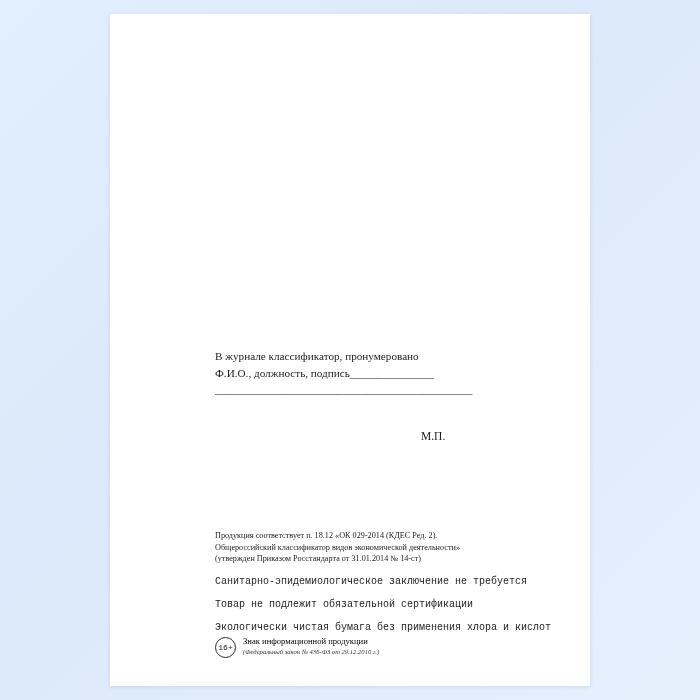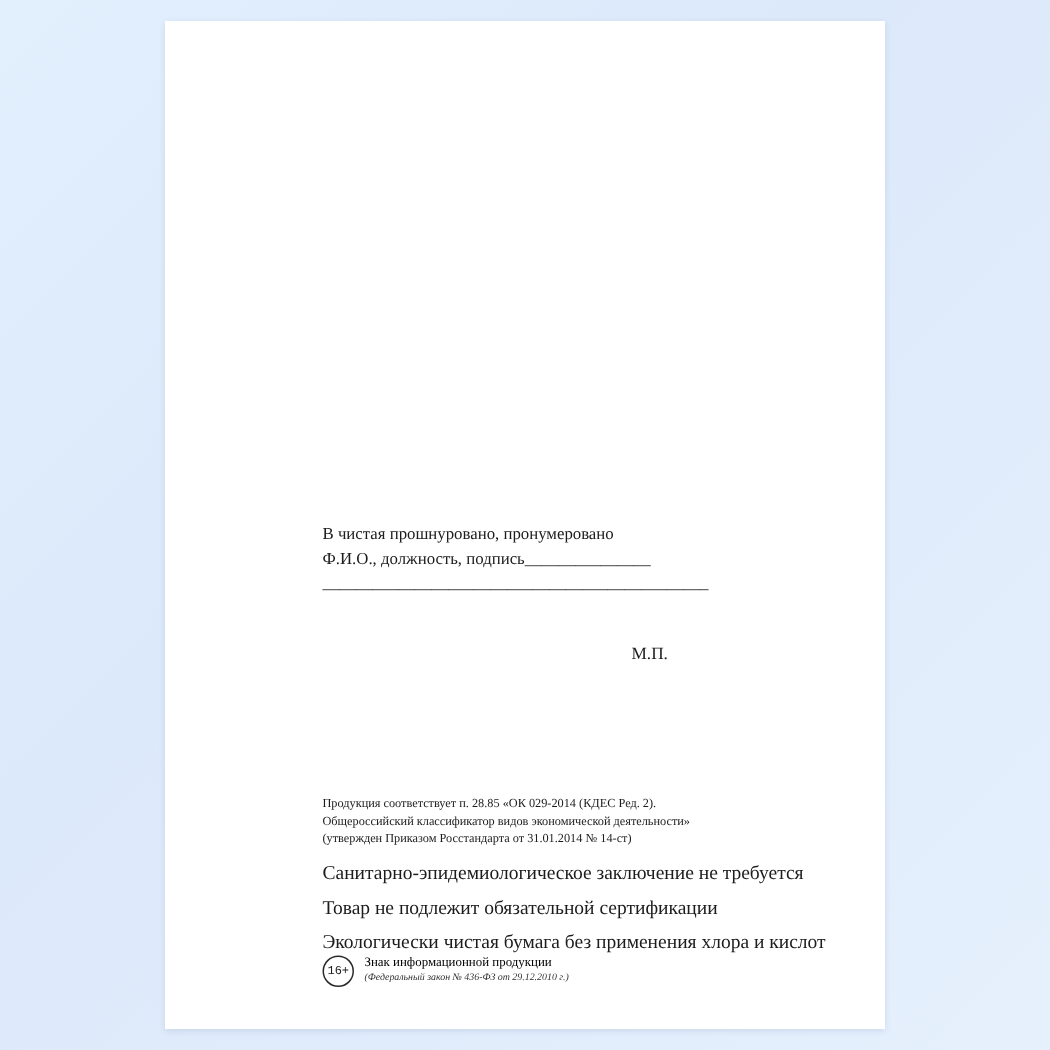--- a/index.html
+++ b/index.html
@@ -62,23 +62,24 @@
     font-size: 8.2px;
     line-height: 11.5px;
     white-space: nowrap;
   }
   .footer .it {
     font-size: 8.2px;
     line-height: 11.5px;
     white-space: nowrap;
   }
   .footer .single {
-    font-size: 13px;
+    font-size: 10px;
     line-height: 12px;
     white-space: nowrap;
+    font-family: Liberation Mono, monospace;
   }
   .agebox {
     position: absolute;
     left: 105px;
     top: 622px;
     display: flex;
     align-items: flex-start;
   }
   .age-circle {
     width: 19px;
@@ -110,30 +111,30 @@
     color: #333;
   }
 </style>
 </head>
 <body>
 
 <div class="stage">
   <div class="page">
 
     <div class="block-center">
-      <div class="line">В чистая прошнуровано, пронумеровано</div>
+      <div class="line">В журнале классификатор, пронумеровано</div>
       <div class="line">Ф.И.О., должность, подпись_______________</div>
       <div class="line">______________________________________________</div>
     </div>
 
     <div class="mp">М.П.</div>
 
     <div class="footer">
       <div class="grp">
-        <div class="sm">Продукция соответствует п. 28.85 «ОК 029-2014 (КДЕС Ред. 2).</div>
+        <div class="sm">Продукция соответствует п. 18.12 «ОК 029-2014 (КДЕС Ред. 2).</div>
         <div class="sm">Общероссийский классификатор видов экономической деятельности»</div>
         <div class="it">(утвержден Приказом Росстандарта от 31.01.2014 № 14-ст)</div>
       </div>
       <div class="grp">
         <div class="single">Санитарно-эпидемиологическое заключение не требуется</div>
       </div>
       <div class="grp">
         <div class="single">Товар не подлежит обязательной сертификации</div>
       </div>
       <div class="grp">

